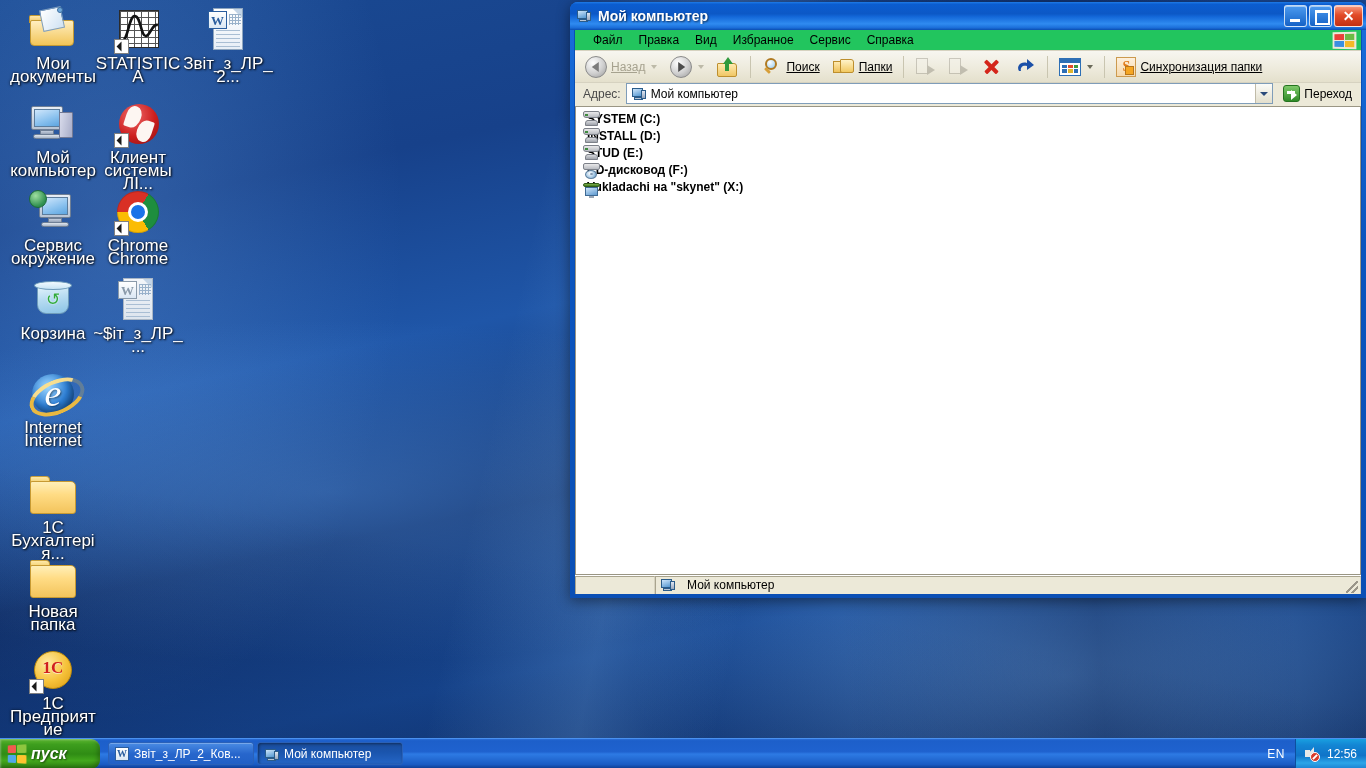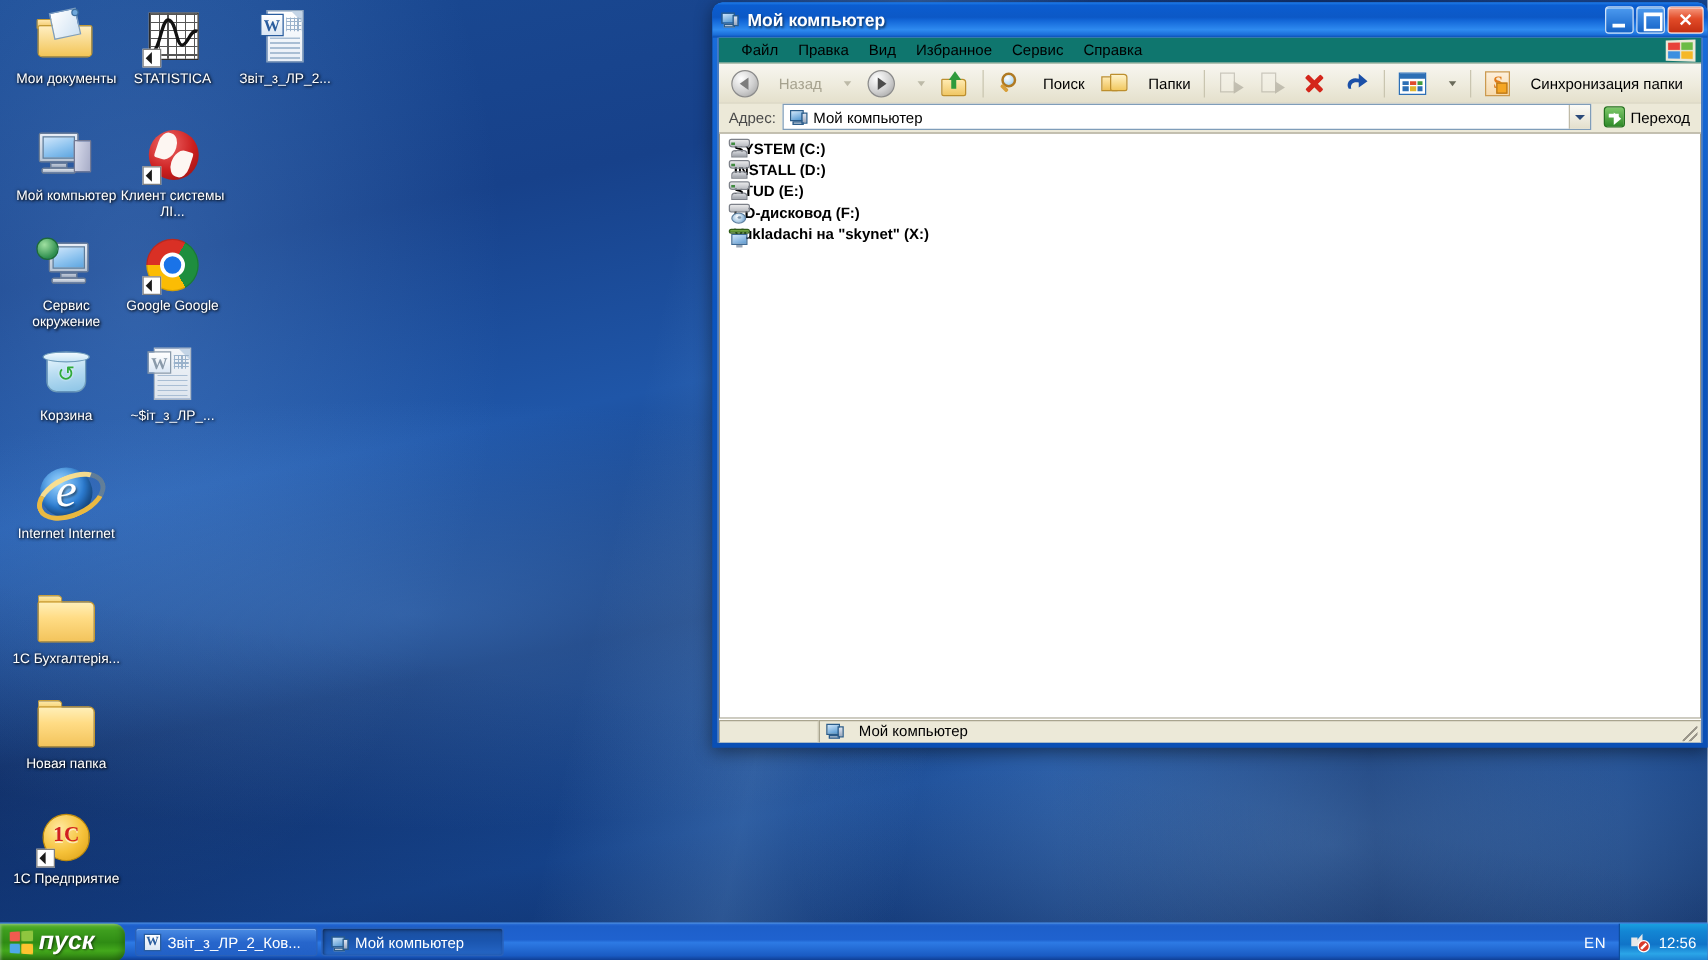--- a/index.html
+++ b/index.html
@@ -37,21 +37,21 @@
     cursor: default;
     z-index: 2;
   }
   .dicon .glyph {
     width: 48px; height: 48px;
     margin: 0 auto 3px;
     position: relative;
   }
   .dicon .dlabel {
     color: #ffffff;
-    font-size: 11px;
+    font-size: 17px;
     line-height: 13px;
     text-shadow: 1px 1px 2px rgba(0,0,0,0.85), 0 0 3px rgba(0,0,0,0.7);
     word-wrap: break-word;
   }
   .shortcut-arrow {
     position: absolute; left: 0; bottom: 0;
     width: 15px; height: 15px;
     background: #ffffff;
     border: 1px solid #808080;
   }
@@ -340,21 +340,21 @@
     flex:1 1 auto;
     background:#ece9d8;
     display:flex; flex-direction:column;
     border-left:1px solid #0a4fb5;
     border-right:1px solid #0a4fb5;
     overflow:hidden;
   }
 
   .menubar {
     height:21px;
-    background:#0f766e;
+    background:#22c55e;
     display:flex; align-items:center;
     padding-left:10px;
     border-bottom:1px solid #d6d2c0;
     position:relative;
   }
   .menuitem {
     padding:2px 8px; font-size:12px; color:#000; cursor:default; white-space:nowrap;
   }
   .winflag {
     position:absolute; right:5px; top:2px;
@@ -372,24 +372,24 @@
 
   .toolbar {
     height:32px;
     background: linear-gradient(#f7f6f0 0%, #eeebdd 55%, #e4e0cc 100%);
     display:flex; align-items:center;
     padding:0 4px;
     border-bottom:1px solid #d6d2c0;
     gap:1px;
   }
   .tbtn {
-    display:flex; align-items:center; gap:16px;
+    display:flex; align-items:center; gap:4px;
     height:26px; padding:0 5px;
     border:1px solid transparent; border-radius:3px;
-    font-size:12px; color:#000; cursor:default; white-space:nowrap;
+    font-size:12px; color:#000; cursor:default; white-space:nowrap;text-decoration:underline;
   }
   .tbtn.disabled { color:#a6a28f; }
   .tsep { width:1px; height:22px; background:#c9c5b0; margin:0 4px; }
   .tcaret {
     width:0;height:0;border-left:3.5px solid transparent;border-right:3.5px solid transparent;
     border-top:4px solid #6a6a5a; margin-left:2px;
   }
   .tcaret.dis { border-top-color:#bdbaa8; }
 
   .navcircle {
@@ -634,21 +634,21 @@
     width:19px;height:18px;
     display:grid; grid-template-columns:1fr 1fr; grid-template-rows:1fr 1fr; gap:1.5px;
     transform: perspective(30px) rotateY(-12deg);
   }
   #start .sflag i { border-radius:1px; }
   #start .sflag i:nth-child(1){background:#f15b4f;}
   #start .sflag i:nth-child(2){background:#8ec63f;}
   #start .sflag i:nth-child(3){background:#4fa9e8;}
   #start .sflag i:nth-child(4){background:#fdc42f;}
   #start .stext {
-    color:#fff; font-size:20px; font-weight:bold; font-style:italic;
+    color:#fff; font-size:16px; font-weight:bold; font-style:italic;
     text-shadow: 1px 1px 2px rgba(0,0,0,0.55);
   }
   .taskbtns { display:flex; align-items:center; gap:3px; margin-left:8px; flex:1 1 auto; }
   .taskbtn {
     height:23px; width:146px;
     display:flex; align-items:center; gap:5px;
     padding:0 6px;
     border-radius:3px;
     background: linear-gradient(#4a8ce4,#2766cc 52%, #2160c6 100%);
     border:1px solid #2a61b8;
@@ -739,21 +739,21 @@
     </div>
     <div class="dicon" style="left: 8px; top: 188px;">
       <div class="glyph"><span class="ic-comp"><span class="monitor" style="left:10px"></span><span class="screen" style="left:13px"></span><span class="stand" style="left:19px"></span><span class="base" style="left:12px"></span><span class="globe"></span></span></div>
       <div class="dlabel">Сервис окружение</div>
     </div>
     <div class="dicon" style="left: 93px; top: 188px;">
       <div class="glyph">
         <span class="ic-chrome"></span>
         <span class="shortcut-arrow"></span>
       </div>
-      <div class="dlabel">Google Google</div>
+      <div class="dlabel">Chrome Chrome</div>
     </div>
     <div class="dicon" style="left: 8px; top: 276px;">
       <div class="glyph"><span class="ic-bin"><span class="body"></span><span class="lip"></span><span class="arrows">↺</span></span></div>
       <div class="dlabel">Корзина</div>
     </div>
     <div class="dicon" style="left: 93px; top: 276px;">
       <div class="glyph"><span class="ic-doc gray"><span class="page"></span><span class="minigrid"></span><span class="lines"></span><span class="wbadge">W</span></span></div>
       <div class="dlabel">~$іт_з_ЛР_...</div>
     </div>
     <div class="dicon" style="left: 8px; top: 370px;">

